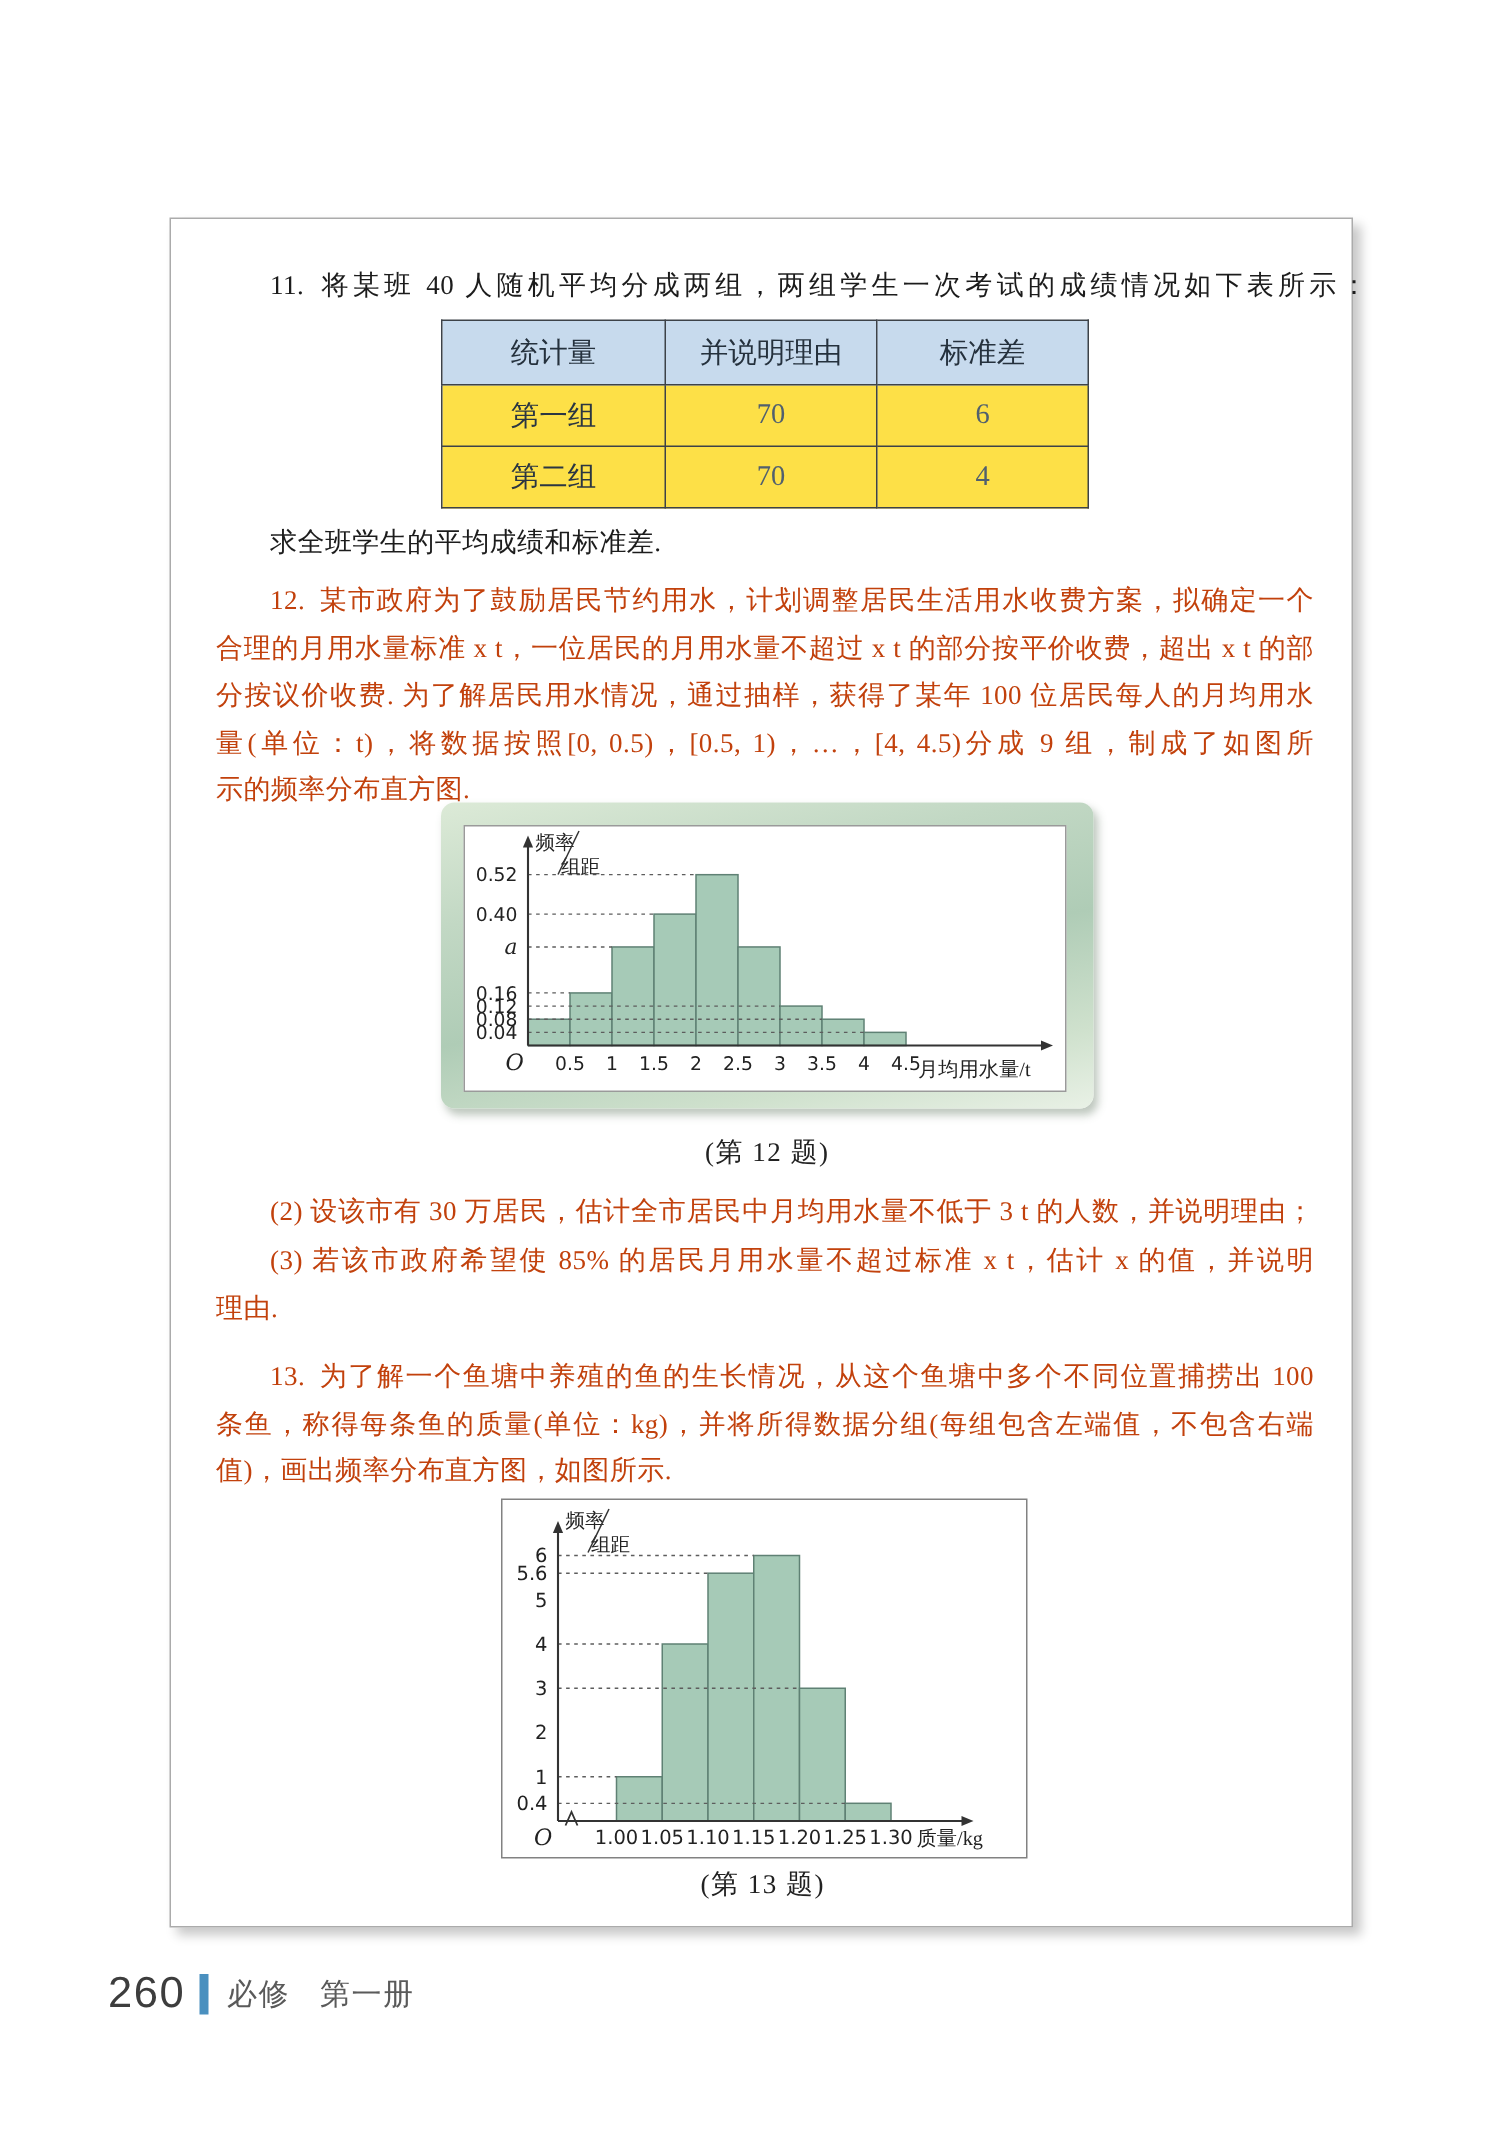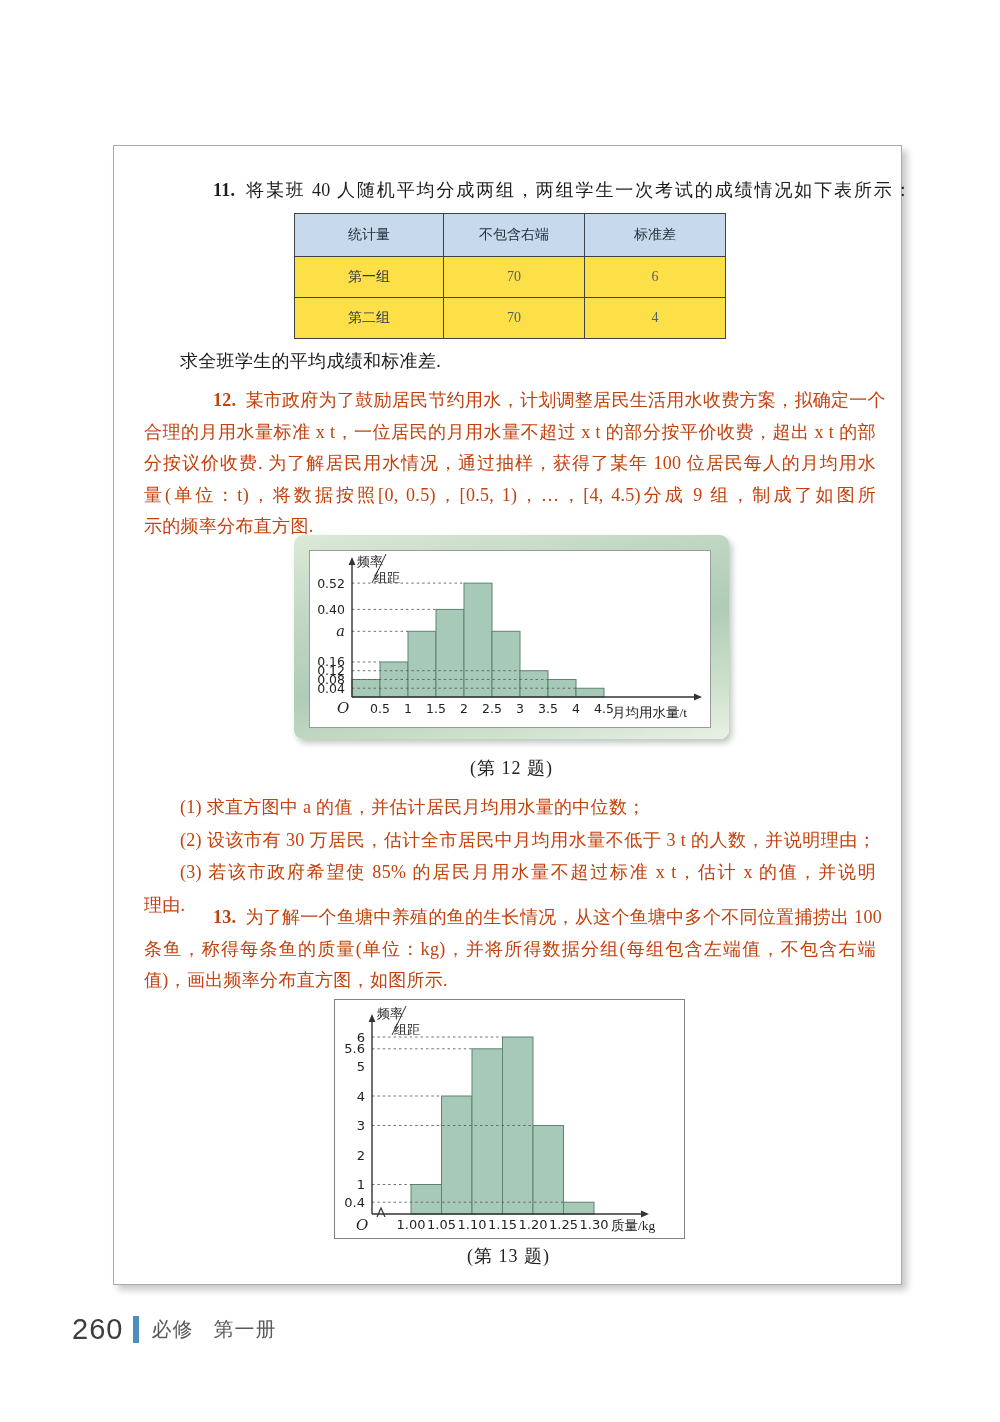--- a/index.html
+++ b/index.html
@@ -9,24 +9,24 @@
   .content-box{position:absolute;left:113px;top:145px;width:787px;height:1138px;
        background:#fff;border:1px solid #ababab;box-shadow:5px 5px 7px rgba(0,0,0,0.22);}
 
   .tline{position:absolute;left:30px;width:732px;font-size:18px;color:#1c1c1c;
        white-space:nowrap;letter-spacing:0.3px;}
   .tblock{position:absolute;left:30px;width:732px;font-size:18px;color:#c2410c;
        line-height:31.5px;letter-spacing:0.3px;}
   .tblock div{white-space:nowrap;}
   .fill{text-align:justify;text-align-last:justify;}
   .indent{padding-left:36px;}
-  .pnum{font-weight:bold;margin-right:9px;margin-left:33px;}
+  .pnum{font-weight:normal;margin-right:9px;}
 
   table.score{position:absolute;left:180px;top:67px;border-collapse:collapse;
-       font-size:14px;text-align:center;}
+       font-size:19px;text-align:center;}
   table.score th,table.score td{border:1px solid #3d4248;font-weight:normal;}
   table.score th{background:#c7daed;width:146px;height:40px;color:#25313d;}
   table.score th+th{width:138px;}
   table.score td{background:#fde047;height:38px;color:#2b3642;}
   table.score td+td{color:#51606e;}
 
   .caption{position:absolute;font-size:18px;color:#222;text-align:center;letter-spacing:1px;}
 
   .green-panel{position:absolute;left:180px;top:389px;width:435px;height:204px;
        border-radius:9px;
@@ -51,21 +51,21 @@
 <div class="content-box">
 
   <div class="tline fill indent" style="top:32px;">
     <span class="pnum">11.</span><span>将某班 40 人随机平均分成两组，两组学生一次考试的成绩情况如下表所示：</span>
   </div>
 
   <table class="score">
       <thead>
         <tr>
           <th>统计量</th>
-          <th>不包含右端</th>
+          <th>并说明理由</th>
           <th>标准差</th>
         </tr>
       </thead>
       <tbody>
         <tr>
           <td>第一组</td>
           <td>70</td>
           <td>6</td>
         </tr>
         <tr>
@@ -130,21 +130,20 @@
           <text x="64" y="31" font-size="13" fill="#222" font-family="serif">组距</text>
           <line x1="76" y1="3" x2="62" y2="32" stroke="#333" stroke-width="1"></line>
           <text x="302" y="166" font-size="13.5" fill="#222" font-family="serif">月均用水量/t</text>
         </svg>
     </div>
   </div>
 
   <div class="caption" style="top:610px;left:180px;width:435px;">(第 12 题)</div>
 
   <div class="tblock" style="top:645px;line-height:32.5px;">
-    <div class="indent">(1) 求直方图中 a 的值，并估计居民月均用水量的中位数；</div>
     <div class="fill indent">(2) 设该市有 30 万居民，估计全市居民中月均用水量不低于 3 t 的人数，并说明理由；</div>
     <div class="fill indent">(3) 若该市政府希望使 85% 的居民月用水量不超过标准 x t，估计 x 的值，并说明</div>
     <div>理由.</div>
   </div>
 
   <div class="tblock" style="top:756px;">
     <div class="fill indent"><span class="pnum">13.</span><span>为了解一个鱼塘中养殖的鱼的生长情况，从这个鱼塘中多个不同位置捕捞出 100</span></div>
     <div class="fill">条鱼，称得每条鱼的质量(单位：kg)，并将所得数据分组(每组包含左端值，不包含右端</div>
     <div>值)，画出频率分布直方图，如图所示.</div>
   </div>

